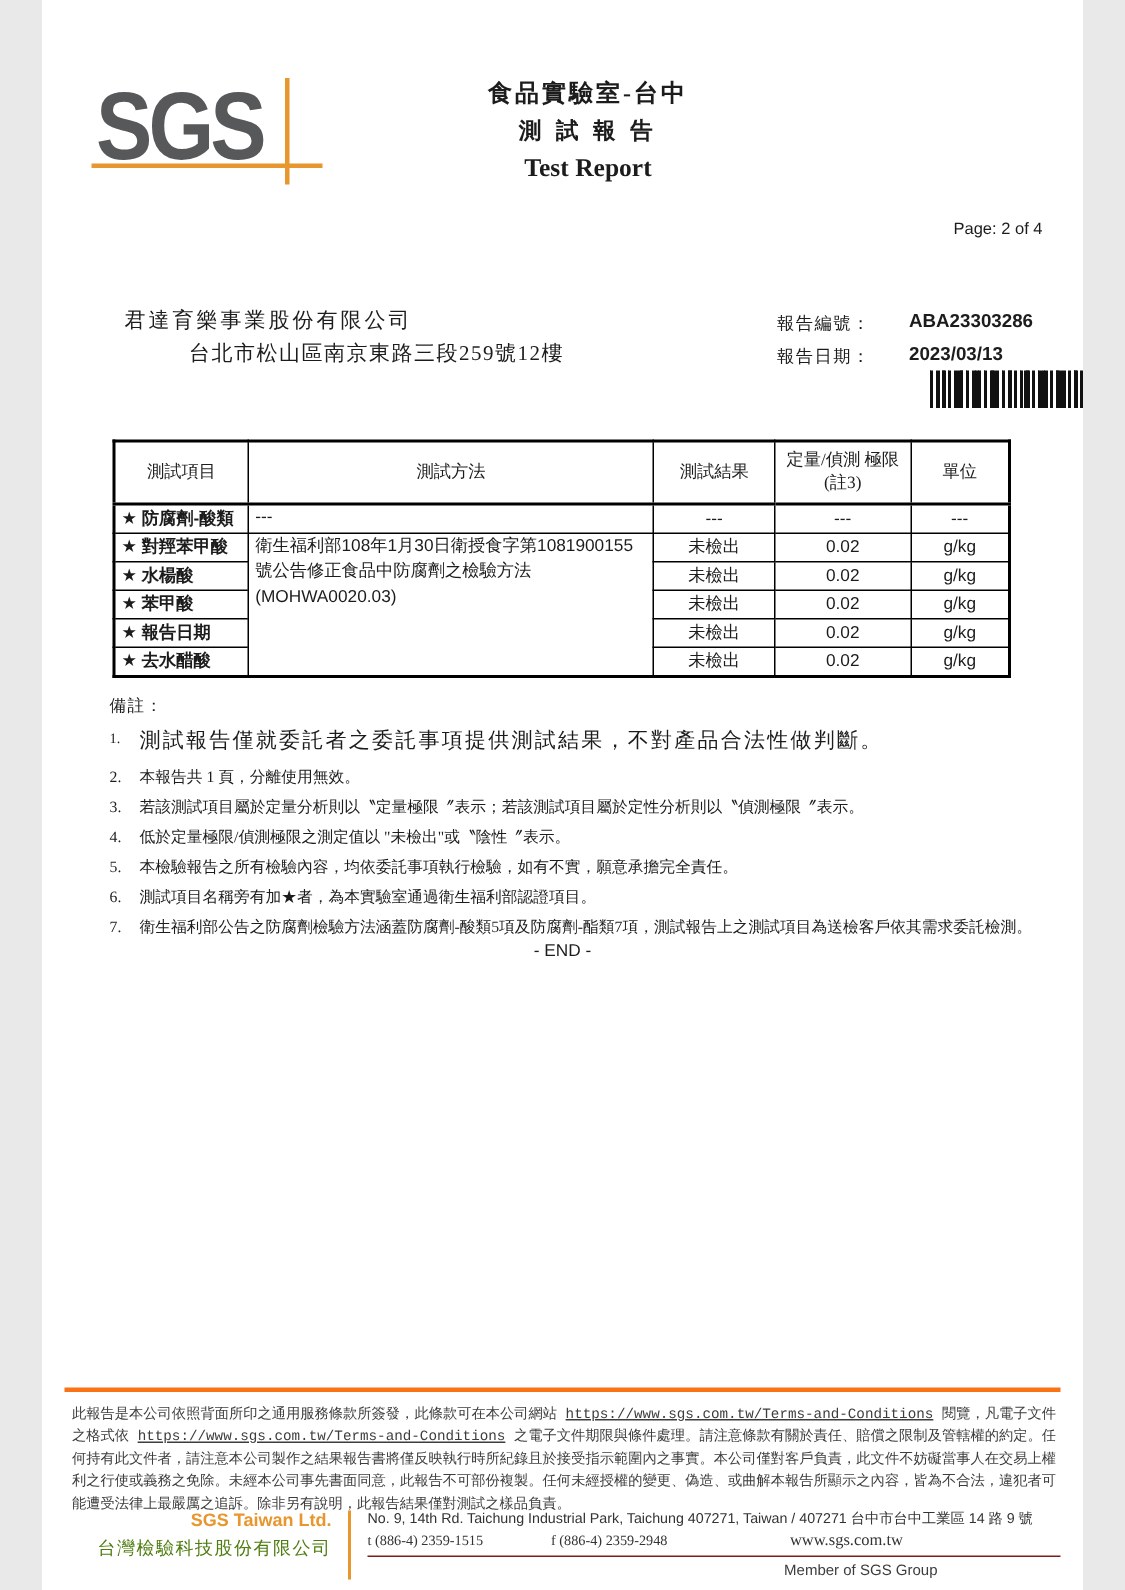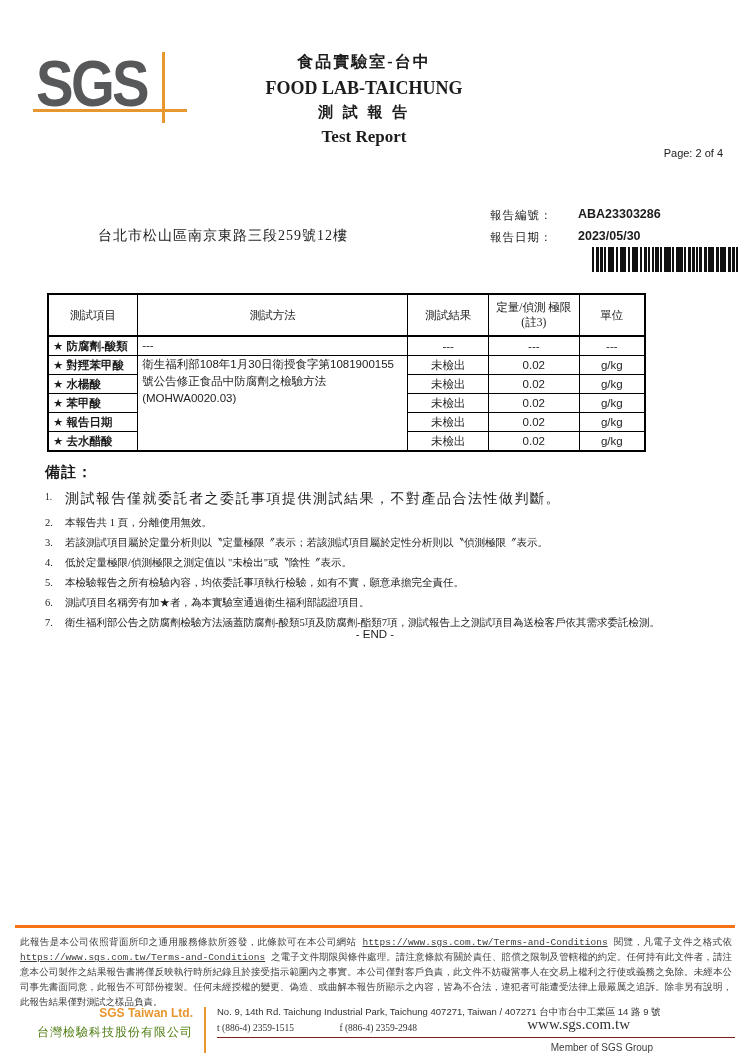--- a/index.html
+++ b/index.html
@@ -1,17 +1,17 @@
 <!DOCTYPE html>
 <html><head>
 <meta charset="utf-8">
 <style>
   html,body{margin:0;padding:0;background:#e9e9e9;}
   .page{
-    position:relative;width:750px;height:1060px;margin:0 auto;background:#ffffff;
+    position:relative;width:694px;height:1060px;margin:0 auto;background:#ffffff;
     font-family:"Liberation Serif","DejaVu Serif",serif;color:#1c1c1c;overflow:hidden;
   }
   .sans{font-family:"Liberation Sans","DejaVu Sans",sans-serif;}
 
   
   .logo-text{
     position:absolute;left:36px;top:58px;font-family:"Liberation Sans","DejaVu Sans",sans-serif;
     font-weight:700;font-size:64px;line-height:52px;color:#57585a;letter-spacing:-3px;
     transform:scaleX(.88);transform-origin:left top;
   }
@@ -55,21 +55,21 @@
   }
   table.results td{height:18px;line-height:17px;}
   td.c-item{text-align:left;font-weight:700;}
   td.c-method{text-align:left;vertical-align:top;line-height:18px;}
   td.c-mid{text-align:center;}
   .col-item{width:90px;}.col-method{width:271px;}.col-result{width:81px;}
   .col-limit{width:91px;}.col-unit{width:66px;}
 
   
   .notes{position:absolute;left:45px;top:463px;width:672px;}
-  .notes-title{font-size:15px;margin-bottom:7px;letter-spacing:1px;font-weight:bold;}
+  .notes-title{font-size:11px;margin-bottom:7px;letter-spacing:1px;}
   .note{display:flex;margin-bottom:6px;font-size:10.5px;line-height:14px;}
   .note-no{flex:none;width:20px;font-size:10.5px;}
   .note-text{flex:1;}
   .note-big{margin-bottom:8px;}
   .note-big .note-no{font-size:9.5px;padding-top:1px;}
   .note-big .note-text{font-size:14px;line-height:19px;letter-spacing:1.5px;}
   .end-marker{position:absolute;left:0;right:0;top:628px;text-align:center;
     font-family:"Liberation Sans","DejaVu Sans",sans-serif;font-size:11.5px;}
 
   
@@ -83,45 +83,45 @@
     font-family:"Liberation Sans","DejaVu Sans",sans-serif;}
   .co-left{position:absolute;left:0;top:3px;width:178px;text-align:right;}
   .co-en{color:#e8962e;font-weight:700;font-size:12px;margin-bottom:4px;}
   .co-zh{font-family:"Liberation Serif","DejaVu Serif",serif;font-size:12px;letter-spacing:1px;color:#4d7c0f;}
   .co-vline{position:absolute;left:189px;top:4px;width:2px;height:46px;background:#e8962e;}
   .co-right{position:absolute;left:202px;right:0;top:3px;font-size:9.5px;color:#333;}
   .co-addr{margin-bottom:4px;}
   .co-telrow{position:relative;border-bottom:1px solid #7f1d1d;padding-bottom:4px;font-family:Liberation Serif, serif;}
   .co-tel{display:inline-block;width:120px;}
   .co-fax{display:inline-block;}
-  .co-www{position:absolute;right:105px;bottom:4px;font-size:15px;color:#333;}
+  .co-www{position:absolute;right:105px;bottom:4px;font-size:11px;color:#333;}
   .co-member{position:absolute;right:82px;top:36px;font-size:10px;color:#3d3d3d;}
 </style>
 </head>
 <body>
 
 <div class="page">
 
   <div class="logo-text">SGS</div>
   <div class="logo-vline"></div>
   <div class="logo-hline"></div>
 
   <div class="title-block">
     <div class="t-zh1">食品實驗室-台中</div>
-    <div class="t-en1">FOOD LAB-TAICHUNG</div>
     <div class="t-zh2">測 試 報 告</div>
     <div class="t-en2">Test Report</div>
   </div>
   <div class="page-label sans">Page: 2 of 4</div>
 
+  <div class="client-name">君達育樂事業股份有限公司</div>
   <div class="client-addr">台北市松山區南京東路三段259號12樓</div>
   <div class="meta-label1">報告編號：</div>
   <div class="meta-val1 sans">ABA23303286</div>
   <div class="meta-label2">報告日期：</div>
-  <div class="meta-val2 sans">2023/05/30</div>
+  <div class="meta-val2 sans">2023/03/13</div>
   <div class="barcode"></div>
 
   <table class="results">
     <colgroup>
       <col class="col-item">
         <col class="col-method">
         <col class="col-result">
         <col class="col-limit">
         <col class="col-unit">
     </colgroup>

